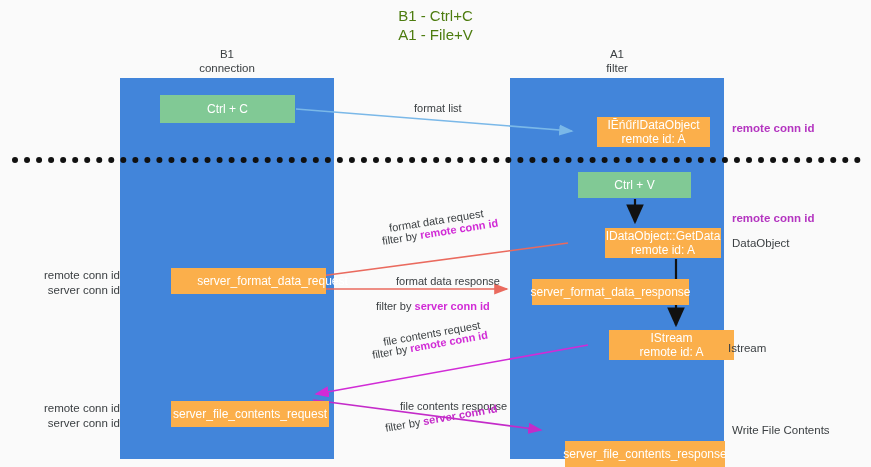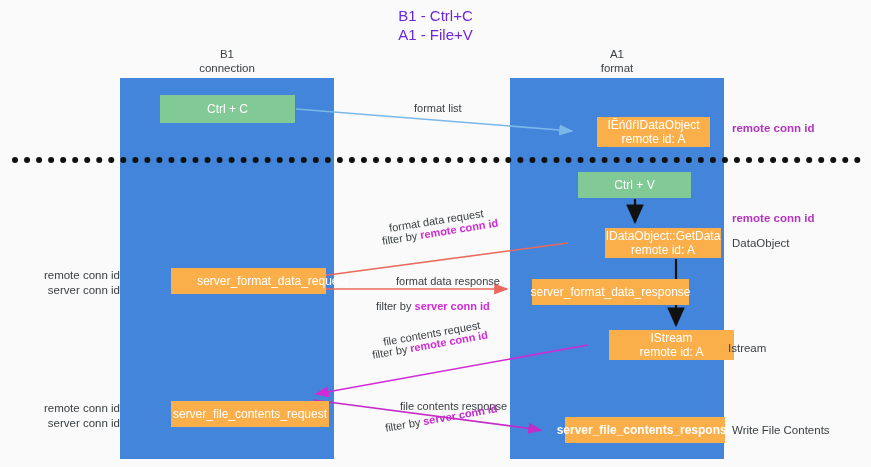--- a/index.html
+++ b/index.html
@@ -12,21 +12,21 @@
   #stage{position:relative;width:871px;height:467px;}
 
   
   .lane{position:absolute;background:#4285da;}
   #lane-b1{left:120px;top:78px;width:214px;height:381px;}
   #lane-a1{left:510px;top:78px;width:214px;height:381px;}
 
   
   .diagram-title{
     position:absolute;left:0;top:6px;width:871px;
-    text-align:center;color:#6d28d9;font-size:15px;line-height:19px;
+    text-align:center;color:#4d7c0f;font-size:15px;line-height:19px;
   }
   .lane-title{
     position:absolute;text-align:center;color:#3c4043;
     font-size:11.5px;line-height:14px;width:214px;
   }
   #title-b1{left:120px;top:47px;}
   #title-a1{left:510px;top:47px;}
 
   
   #divider{
@@ -44,21 +44,21 @@
   .node.orange{background:#fbaf4b;margin-left:19px;}
 
   #n-ctrlc{left:160px;top:95px;width:135px;height:28px;}
   #n-idataobject{left:578px;top:117px;width:113px;height:30px;}
   #n-ctrlv{left:578px;top:172px;width:113px;height:26px;}
   #n-getdata{left:586px;top:228px;width:116px;height:30px;}
   #n-sfdreq{left:152px;top:268px;width:155px;height:26px;padding-left:48px;}
   #n-sfdresp{left:513px;top:279px;width:157px;height:26px;text-align:right;}
   #n-istream{left:590px;top:330px;width:125px;height:30px;}
   #n-sfcreq{left:152px;top:401px;width:158px;height:26px;}
-  #n-sfcresp{left:546px;top:417px;width:160px;height:26px;font-weight:bold;}
+  #n-sfcresp{left:546px;top:441px;width:160px;height:26px;}
 
   
   .side{position:absolute;font-size:11.5px;line-height:15px;color:#3c4043;}
   .side.pink{color:#b434c0;font-weight:bold;}
   .side.right{text-align:left;}
   .side.left{text-align:right;}
 
   #s-remote1{left:732px;top:121px;}
   #s-remote2{left:732px;top:211px;}
   #s-dataobject{left:732px;top:236px;}
@@ -103,21 +103,21 @@
     <div>B1 - Ctrl+C</div>
     <div>A1 - File+V</div>
   </div>
 
   <div class="lane-title" id="title-b1">
     <div>B1</div>
     <div>connection</div>
   </div>
   <div class="lane-title" id="title-a1">
     <div>A1</div>
-    <div>format</div>
+    <div>filter</div>
   </div>
 
   <svg id="wires">
     <defs>
       <marker id="ah-blue" markerWidth="9" markerHeight="7" refX="8" refY="3.5" orient="auto">
         <polygon points="0,0 9,3.5 0,7" fill="#7ab8e8"></polygon>
       </marker>
       <marker id="ah-red" markerWidth="9" markerHeight="7" refX="8" refY="3.5" orient="auto">
         <polygon points="0,0 9,3.5 0,7" fill="#ea6a5e"></polygon>
       </marker>

